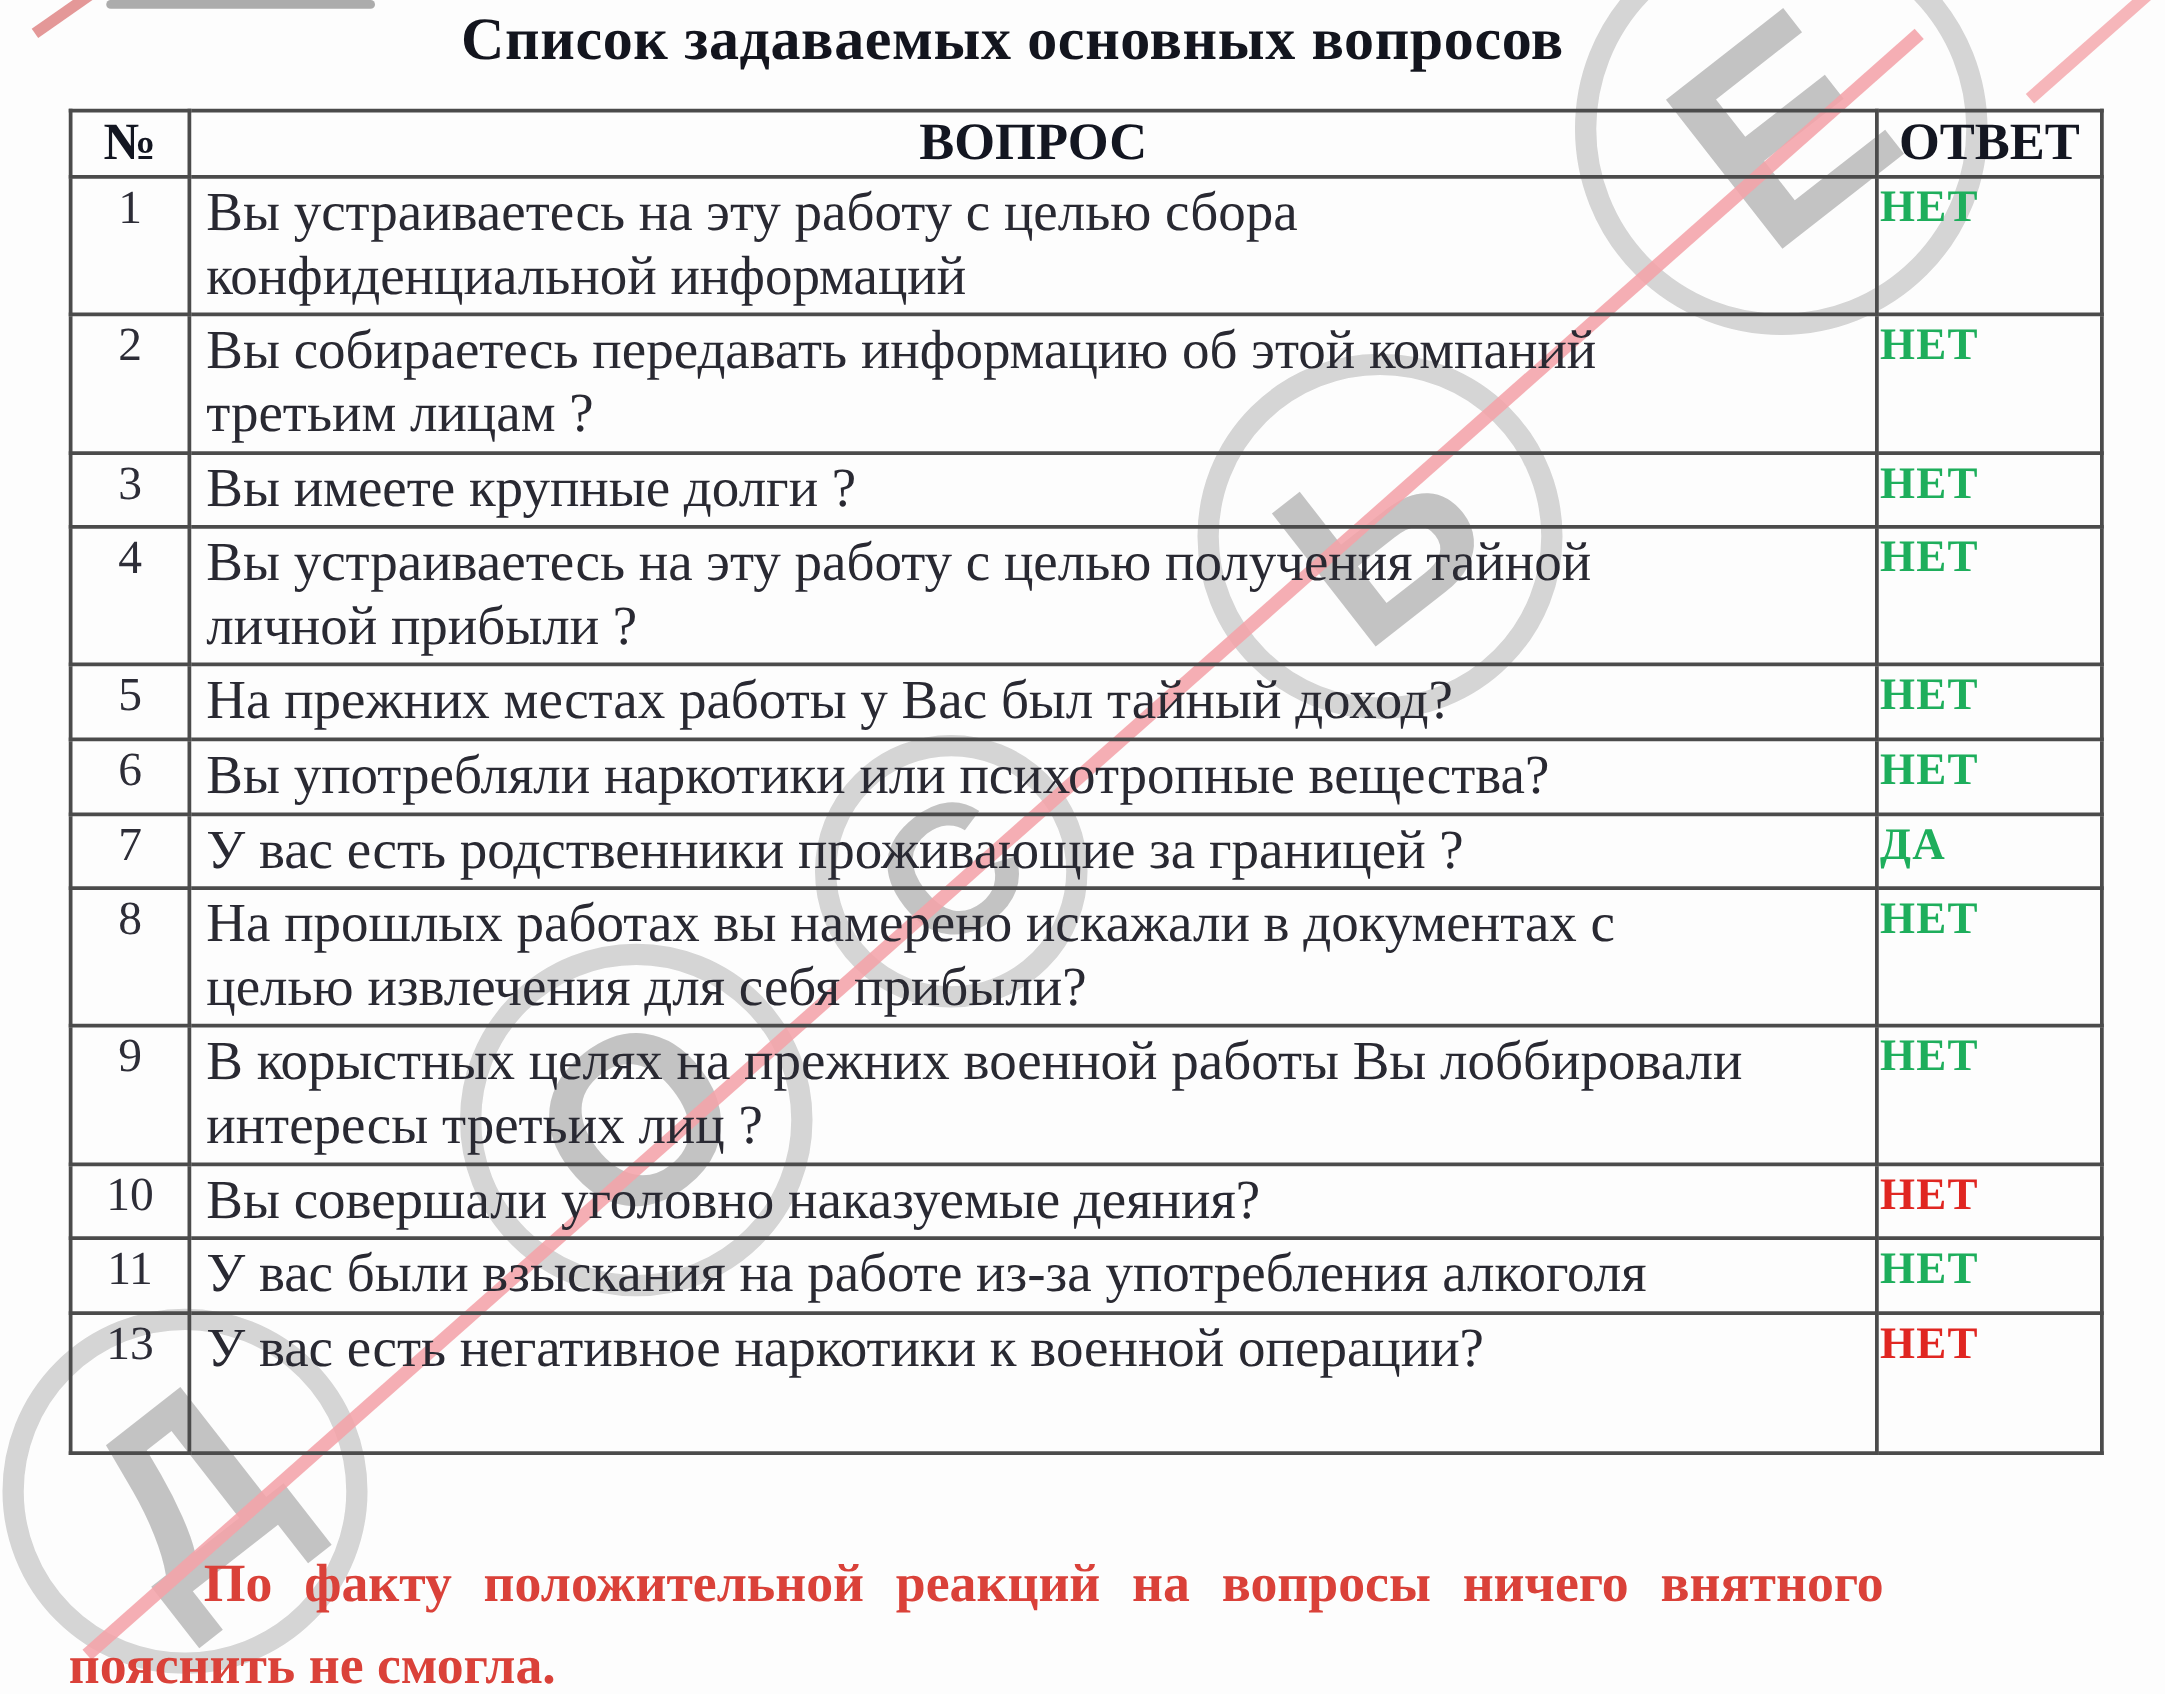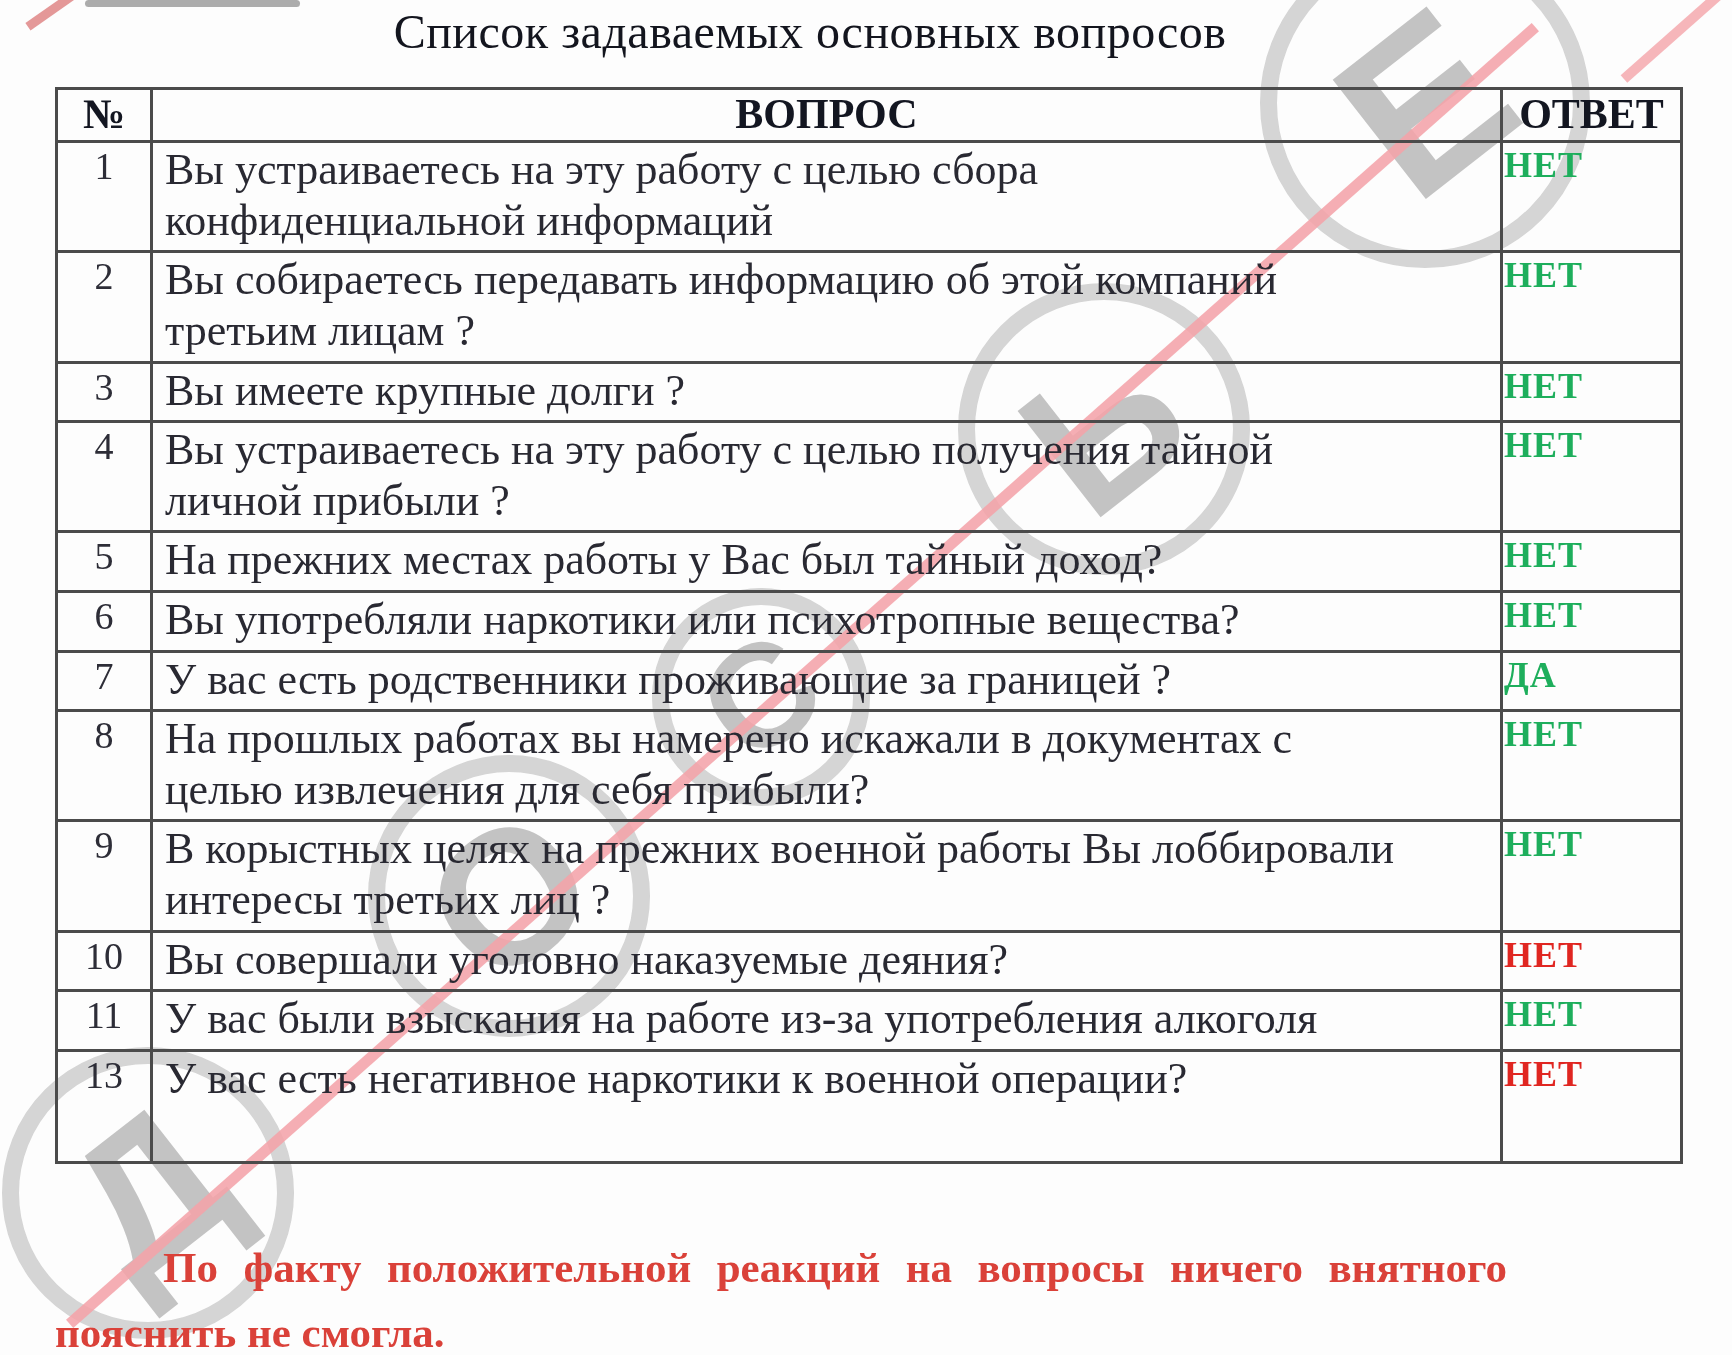--- a/index.html
+++ b/index.html
@@ -46,21 +46,21 @@
   }
   .scan-red-tick{
     position:absolute;left:20px;top:-3px;width:88px;height:9px;
     background:rgba(205,70,70,0.55);transform:rotate(-35deg);
   }
   
   .content{position:relative;z-index:1;}
   .doc-title{
     position:absolute;top:4px;left:0;width:100%;
     box-sizing:border-box;padding-right:112px;
-    text-align:center;font-weight:normal;font-size:48px;
+    text-align:center;font-weight:bold;font-size:48px;
     color:#14161f;letter-spacing:0.5px;
   }
   table.qtable{
     position:absolute;left:55px;top:87px;width:1625px;
     border-collapse:collapse;table-layout:fixed;
     background:transparent;
   }
   .qtable col.col-num{width:95px;}
   .qtable col.col-q{width:1350px;}
   .qtable col.col-a{width:180px;}

